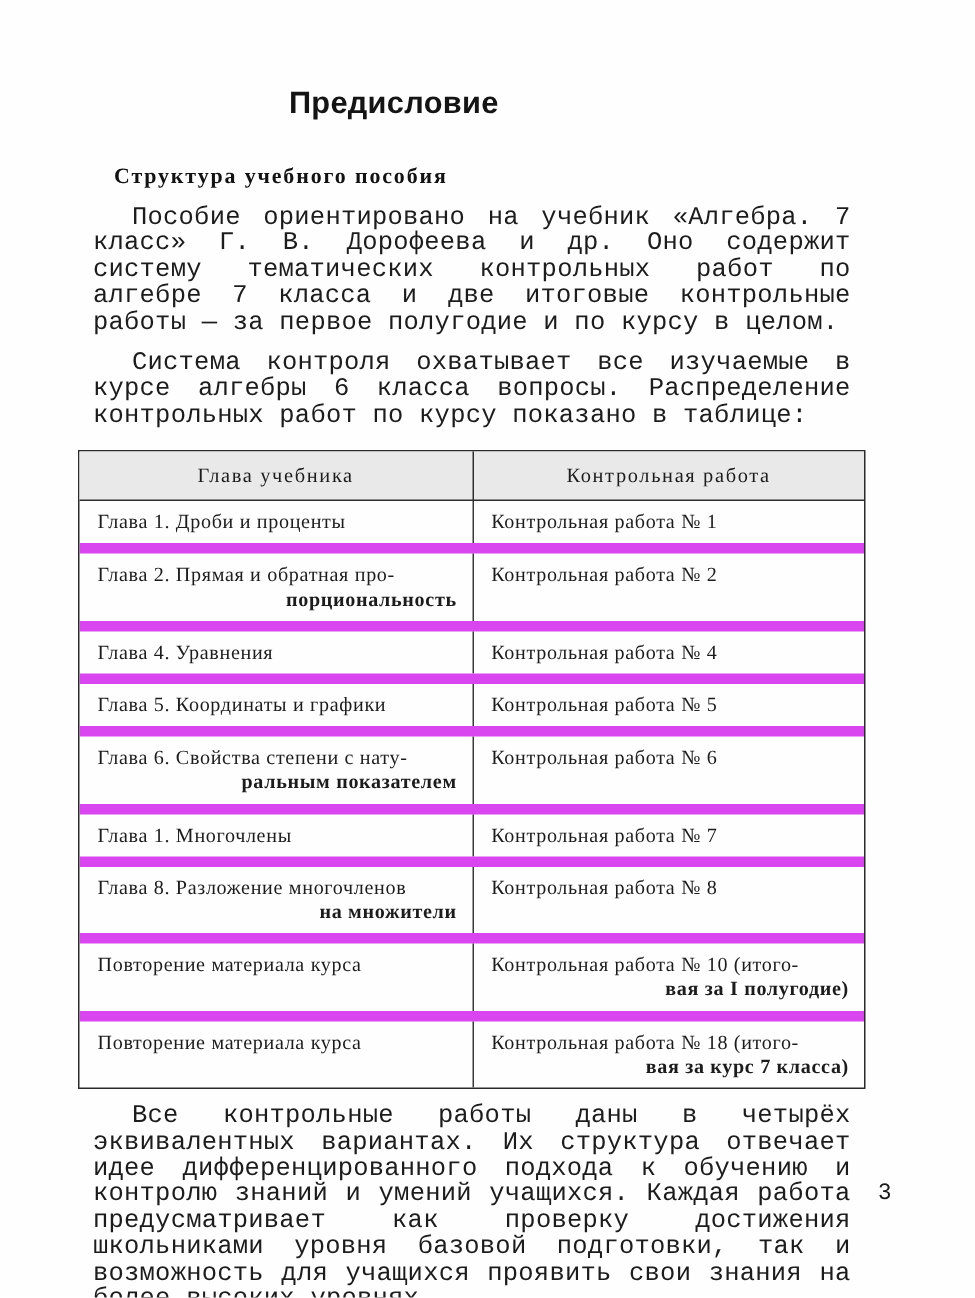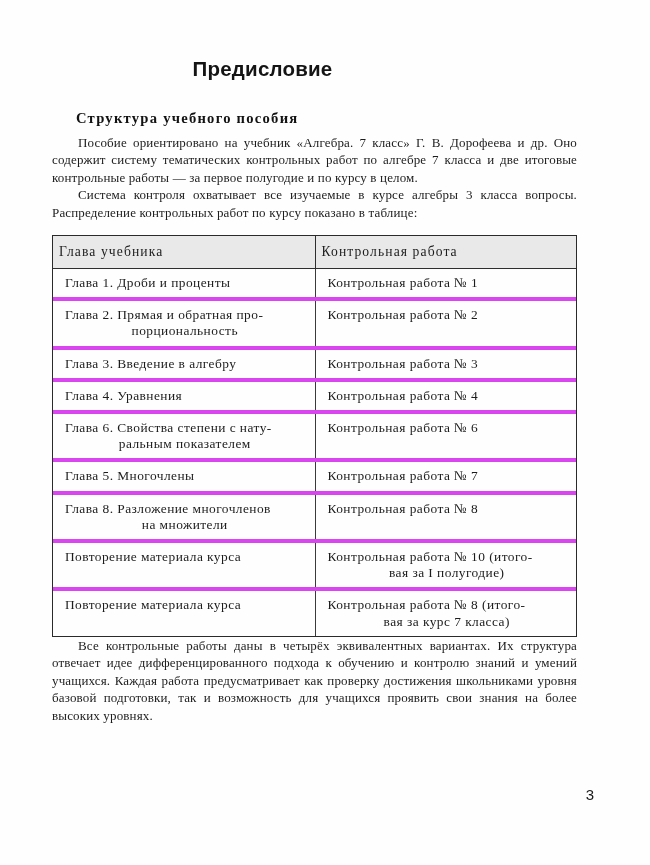--- a/index.html
+++ b/index.html
@@ -49,29 +49,30 @@
     font-family: "Liberation Serif", "DejaVu Serif", serif;
     font-weight: bold;
     font-size: 14.6px;
     letter-spacing: 1.25px;
     color: #121212;
     margin: 0 0 7px 24px;
     white-space: nowrap;
   }
 
   .para {
-    font-size: 13px;
+    font-size: 17px;
     line-height: 17.4px;
     text-align: justify;
     text-justify: inter-word;
-    margin: 0;
+    margin: 10px;
     text-indent: 26px;
     color: #1c1c1c;
     letter-spacing: 0.15px;
     hyphens: manual;
+    font-family: Liberation Mono, monospace;
   }
   .para + .para { margin-top: 0; }
 
   
   .table-wrap {
     margin-top: 14px;
     border: 1.6px solid #2a2a2a;
     border-collapse: collapse;
   }
   table.chapters {
@@ -80,46 +81,46 @@
     table-layout: fixed;
     font-size: 13.4px;
     color: #1c1c1c;
   }
   table.chapters col.c1 { width: 262px; }
   table.chapters col.c2 { width: 261px; }
 
   table.chapters thead th {
     background: #e9e9e9;
     font-weight: normal;
-    text-align: left;
+    text-align: center;
     letter-spacing: 1.1px;
     padding: 8px 6px 8px 6px;
     font-size: 13.6px;
     border-right: 1.5px solid #2e2e2e;
     border-bottom: 1.6px solid #2e2e2e;
   }
   table.chapters thead th:last-child { border-right: none; }
 
   table.chapters tbody td {
     padding: 6px 10px 6px 12px;
     vertical-align: top;
     border-right: 1.5px solid #3a3a3a;
-    border-bottom: 4px solid #d946ef;
+    border-bottom: 7px solid #d946ef;
     line-height: 16.2px;
     text-align: justify;
     text-justify: inter-word;
     letter-spacing: 0.45px;
   }
   table.chapters tbody td:last-child {
     border-right: none;
     text-align: left;
   }
   table.chapters tbody tr:last-child td { border-bottom: none; }
 
-  td .l2 { display: block; text-align: center; }
+  td .l2 { display: block; text-align: right; font-weight: bold; }
 
   
   .folio {
     position: absolute;
     right: 56px;
     top: 786px;
     font-family: "Liberation Sans", "DejaVu Sans", sans-serif;
     font-size: 15px;
     color: #1a1a1a;
   }
@@ -130,21 +131,21 @@
 <div class="page">
 
   <div class="doc-title">Предисловие</div>
 
   <div class="content">
 
     <h2 class="subhead">Структура учебного пособия</h2>
 
     <p class="para">Пособие ориентировано на учебник «Алгебра. 7 класс» Г. В. Дорофеева и др. Оно содержит систему тематических контрольных работ по алгебре 7 класса и две итоговые контрольные работы — за первое полугодие и по курсу в целом.</p>
 
-    <p class="para">Система контроля охватывает все изучаемые в курсе алгебры 3 класса вопросы. Распределение контрольных работ по курсу показано в таблице:</p>
+    <p class="para">Система контроля охватывает все изучаемые в курсе алгебры 6 класса вопросы. Распределение контрольных работ по курсу показано в таблице:</p>
 
     <div class="table-wrap">
       <table class="chapters">
         <colgroup>
             <col class="c1">
             <col class="c2">
           </colgroup>
         <thead>
           <tr>
             <th>Глава учебника</th>
@@ -165,52 +166,52 @@
           <tr>
             <td>
               <span>Глава 2. Прямая и обратная про-</span>
               <span class="l2">порциональность</span>
             </td>
             <td>
               <span>Контрольная работа № 2</span>
             </td>
           </tr>
 
-          <tr>
-            <td>
-              <span>Глава 3. Введение в алгебру</span>
-            </td>
-            <td>
-              <span>Контрольная работа № 3</span>
-            </td>
-          </tr>
 
           <tr>
             <td>
               <span>Глава 4. Уравнения</span>
             </td>
             <td>
               <span>Контрольная работа № 4</span>
             </td>
           </tr>
 
+          <tr>
+            <td>
+              <span>Глава 5. Координаты и графики</span>
+            </td>
+            <td>
+              <span>Контрольная работа № 5</span>
+            </td>
+          </tr>
 
           <tr>
             <td>
               <span>Глава 6. Свойства степени с нату-</span>
               <span class="l2">ральным показателем</span>
             </td>
             <td>
               <span>Контрольная работа № 6</span>
             </td>
           </tr>
 
           <tr>
             <td>
-              <span>Глава 5. Многочлены</span>
+              <span>Глава 1. Многочлены</span>
             </td>
             <td>
               <span>Контрольная работа № 7</span>
             </td>
           </tr>
 
           <tr>
             <td>
               <span>Глава 8. Разложение многочленов</span>
               <span class="l2">на множители</span>
@@ -229,21 +230,21 @@
               <span>Контрольная работа № 10 (итого-</span>
               <span class="l2">вая за I полугодие)</span>
             </td>
           </tr>
 
           <tr>
             <td>
               <span>Повторение материала курса</span>
             </td>
             <td>
-              <span>Контрольная работа № 8 (итого-</span>
+              <span>Контрольная работа № 18 (итого-</span>
               <span class="l2">вая за курс 7 класса)</span>
             </td>
           </tr>
 
         </tbody>
       </table>
     </div>
 
 
     <p class="para">Все контрольные работы даны в четырёх эквивалентных вариантах. Их структура отвечает идее дифференцированного подхода к обучению и контролю знаний и умений учащихся. Каждая работа предусматривает как проверку достижения школьниками уровня базовой подготовки, так и возможность для учащихся проявить свои знания на более высоких уровнях.</p>

